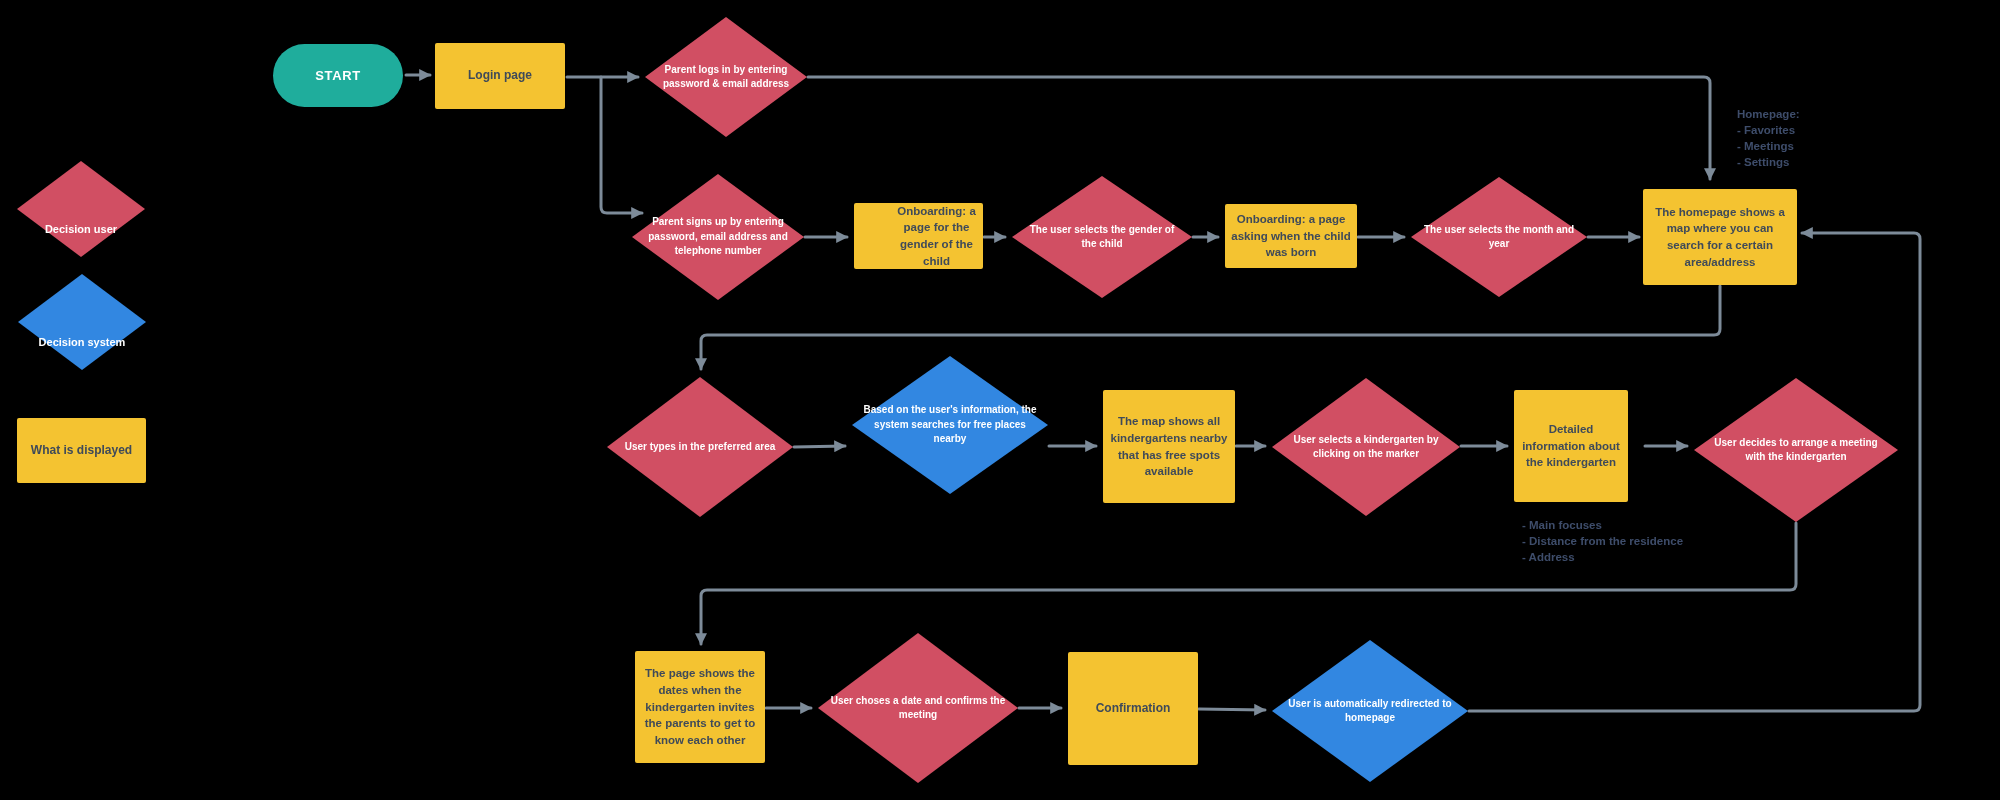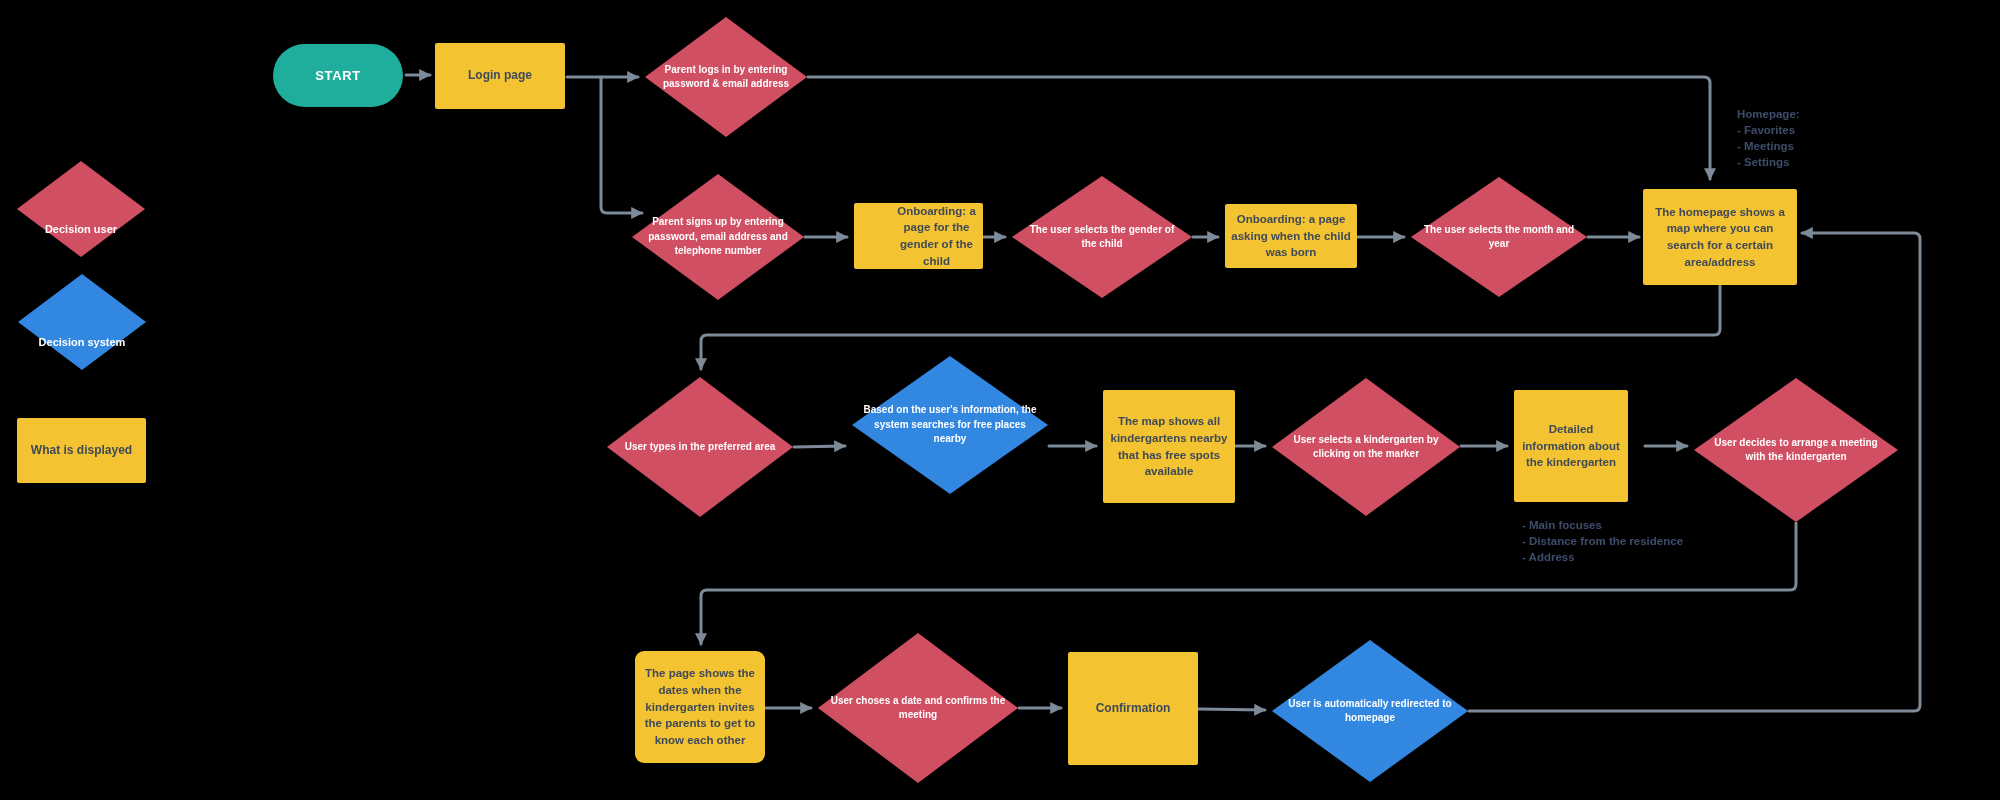--- a/index.html
+++ b/index.html
@@ -164,21 +164,21 @@
     <div class="shape"></div>
     <span class="label">User decides to arrange a meeting with the kindergarten</span>
   </div>
 
   <div class="annotation" style="left:1522px; top:517px;">
     <div>- Main focuses</div>
     <div>- Distance from the residence</div>
     <div>- Address</div>
   </div>
 
-  <div class="node box" style="left:635px; top:651px; width:130px; height:112px;border-radius:9px;">
+  <div class="node box" style="left:635px; top:651px; width:130px; height:112px;">
     <span class="label">The page shows the dates when the kindergarten invites the parents to get to know each other</span>
   </div>
   <div class="node diamond red" style="left:818px; top:633px; width:200px; height:150px;">
     <div class="shape"></div>
     <span class="label">User choses a date and confirms the meeting</span>
   </div>
   <div class="node box single" style="left:1068px; top:652px; width:130px; height:113px;">
     <span class="label">Confirmation</span>
   </div>
   <div class="node diamond blue" style="left:1272px; top:640px; width:196px; height:142px;">

